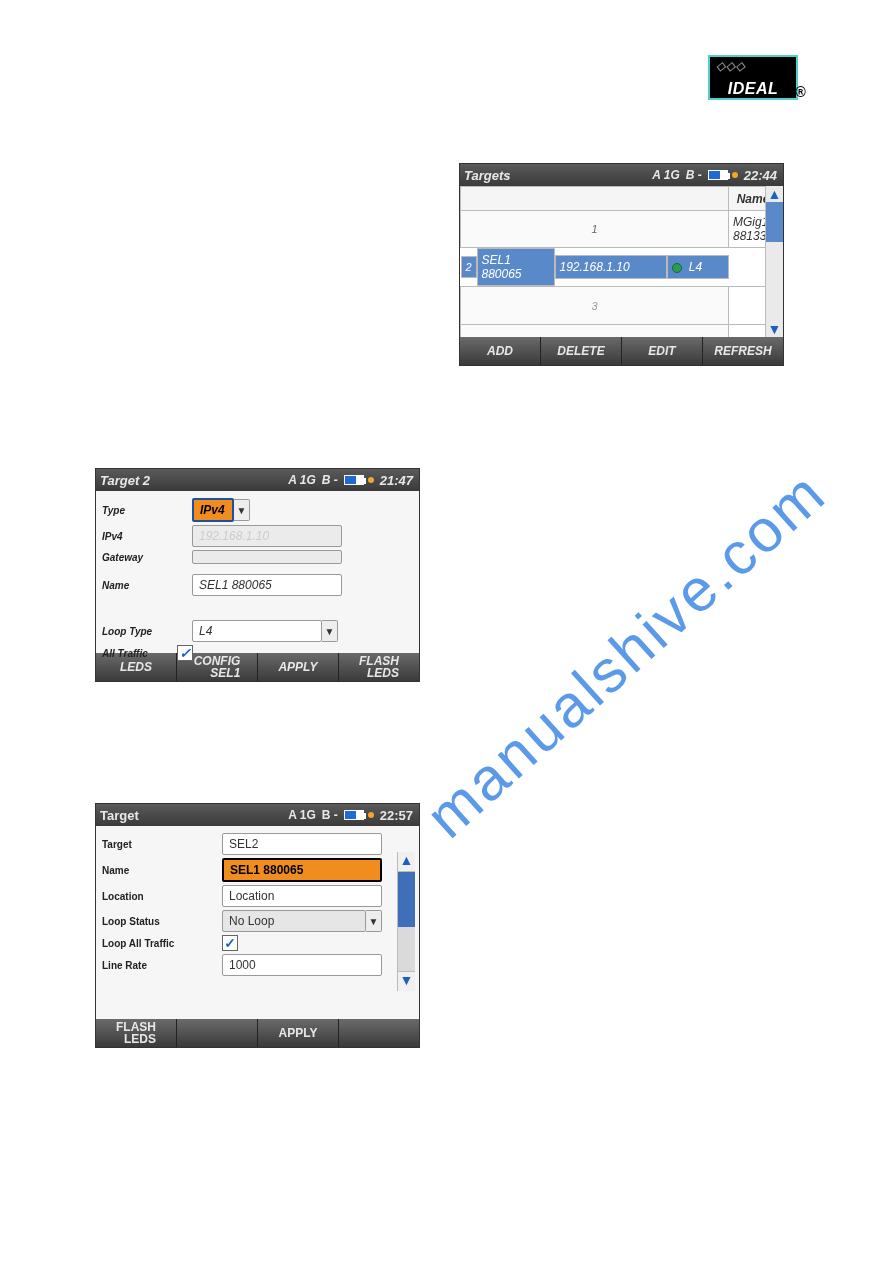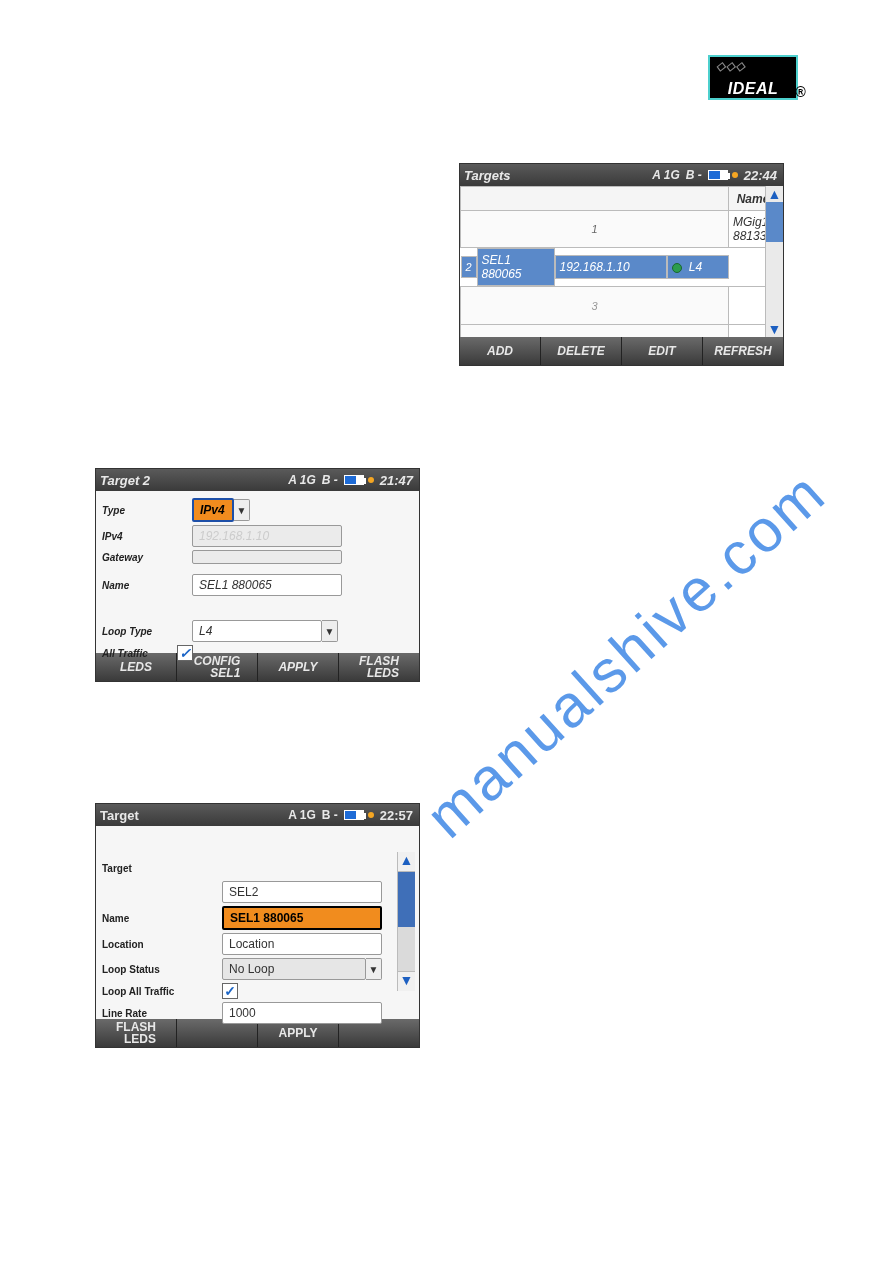--- a/index.html
+++ b/index.html
@@ -298,21 +298,21 @@
     <span class="spacer"></span>
     <span class="ind">A 1G</span>
     <span class="ind">B -</span>
     <span class="batt"></span>
     <span class="dot2"></span>
     <span class="time">22:57</span>
   </div>
   <div class="form" style="height:calc(100% - 22px - 28px); position:relative; padding-right:26px;">
     <div class="row">
       <span class="lbl">Target</span>
-      <span class="inp" style="width:160px;margin-top:48px;">SEL2</span>
+      <span class="inp" style="width:160px;">SEL2</span>
     </div>
     <div class="row">
       <span class="lbl">Name</span>
       <span class="inp hl" style="width:160px; border:2px solid #000;">SEL1 880065</span>
     </div>
     <div class="row">
       <span class="lbl">Location</span>
       <span class="inp" style="width:160px;">Location</span>
     </div>
     <div class="row">

